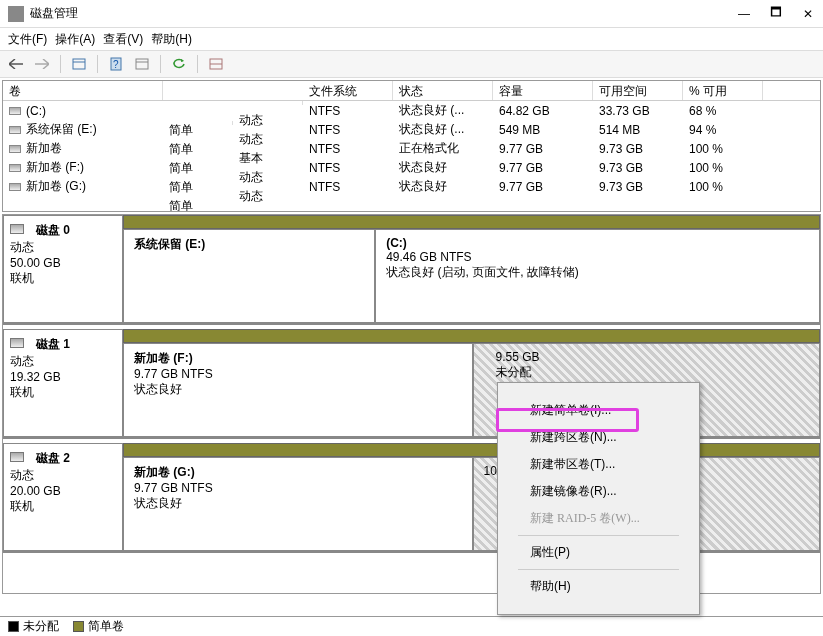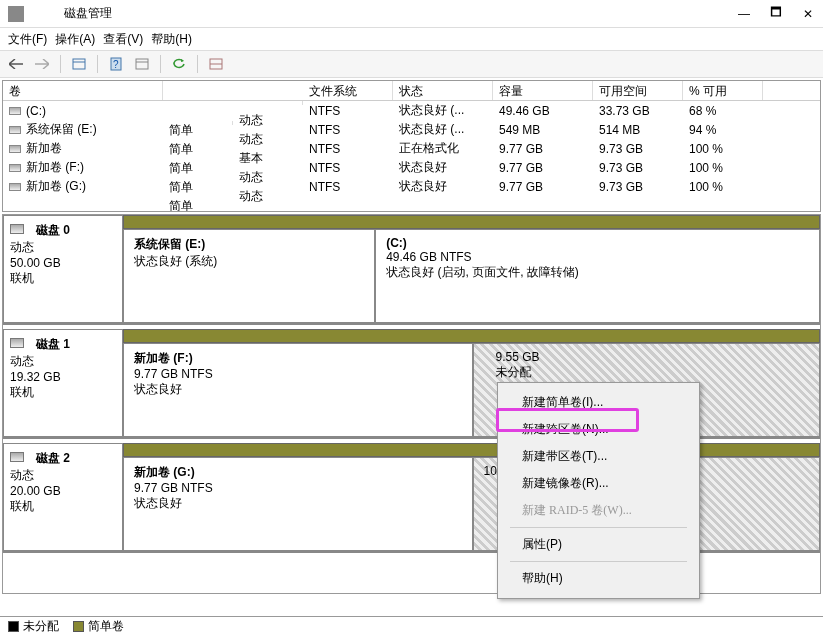--- a/index.html
+++ b/index.html
@@ -1,17 +1,17 @@
 <!DOCTYPE html>
 <html><head>
 <meta charset="utf-8">
 <style>
 * { margin: 0; padding: 0; box-sizing: border-box; }
 body { font-family: "Microsoft YaHei", "SimSun", sans-serif; font-size: 12px; background: #fff; width: 823px; height: 636px; overflow: hidden; position: relative; }
-.titlebar { height: 28px; display: flex; align-items: center; padding: 0 8px; border-bottom: 1px solid #ddd; gap: 34px; }
+.titlebar { height: 28px; display: flex; align-items: center; padding: 0 8px; border-bottom: 1px solid #ddd; }
 .titlebar .icon { width: 16px; height: 16px; margin-right: 6px; background: #888; display: inline-block; }
 .titlebar-title { flex: 1; }
 .winbtns { display: flex; gap: 18px; }
 .winbtn { width: 14px; height: 14px; display: flex; align-items: center; justify-content: center; cursor: default; }
 .menubar { height: 22px; display: flex; align-items: center; padding: 0 8px; gap: 8px; }
 .menubar span { cursor: default; }
 .toolbar { height: 28px; display: flex; align-items: center; padding: 0 6px; gap: 6px; border-top: 1px solid #ddd; border-bottom: 1px solid #ddd; background: #f6f6f6; }
 .tbtn { width: 20px; height: 20px; display: flex; align-items: center; justify-content: center; border: 1px solid transparent; }
 .sep { width: 1px; height: 18px; background: #ccc; margin: 0 2px; }
 
@@ -41,21 +41,21 @@
 .disk-vols { flex: 1; display: flex; border: 1px solid #888; }
 .vol-box { border-left: 2px solid #888; padding: 6px 10px; background: #fff; position: relative; }
 .vol-box:first-child { border-left: none; }
 .vol-box .vname { font-weight: bold; }
 .unalloc { background: repeating-linear-gradient(45deg, #eee, #eee 3px, #ccc 3px, #ccc 6px); }
 
 .legend { position: absolute; bottom: 0; left: 0; right: 0; height: 20px; border-top: 1px solid #999; display: flex; align-items: center; padding: 0 8px; gap: 14px; background: #fff; }
 .legend-item { display: flex; align-items: center; gap: 4px; }
 .legend-sw { width: 11px; height: 11px; border: 1px solid #555; }
 
-.ctxmenu { position: absolute; left: 497px; top: 382px; width: 203px; background: #f0f0f0; border: 1px solid #999; box-shadow: 2px 2px 4px rgba(0,0,0,.3); z-index: 50; padding: 6px; }
+.ctxmenu { position: absolute; left: 497px; top: 382px; width: 203px; background: #f0f0f0; border: 1px solid #999; box-shadow: 2px 2px 4px rgba(0,0,0,.3); z-index: 50; padding: 14px; }
 .ctxitem { padding: 5px 18px; cursor: default; }
 .ctxitem.disabled { color: #999; font-family: Liberation Serif, serif; }
 .ctxsep { height: 1px; background: #ccc; margin: 3px 6px; }
 .highlight-box { position: absolute; border: 3px solid #e040e0; border-radius: 3px; pointer-events: none; z-index: 60; }
 
 .scroll-space { height: 30px; }
 </style>
 </head>
 <body>
 
@@ -134,21 +134,21 @@
     <div class="col-free">可用空间</div>
     <div class="col-pct">% 可用</div>
   </div>
   <div class="vol-body" id="vol-body">
       <div class="vol-row">
         <div class="col-vol"><span class="vicon"></span>(C:)</div>
         <div class="col-layout">简单</div>
         <div class="col-type">动态</div>
         <div class="col-fs">NTFS</div>
         <div class="col-status">状态良好 (...</div>
-        <div class="col-cap">49.46 GB</div>
+        <div class="col-cap">64.82 GB</div>
         <div class="col-free">33.73 GB</div>
         <div class="col-pct">68 %</div>
       </div>
       <div class="vol-row">
         <div class="col-vol"><span class="vicon"></span>系统保留 (E:)</div>
         <div class="col-layout">简单</div>
         <div class="col-type">动态</div>
         <div class="col-fs">NTFS</div>
         <div class="col-status">状态良好 (...</div>
         <div class="col-cap">549 MB</div>
@@ -194,21 +194,20 @@
         <div><span class="dicon"></span><span class="dname">磁盘 0</span></div>
         <div>动态</div>
         <div>50.00 GB</div>
         <div>联机</div>
       </div>
       <div class="disk-parts">
         <div class="disk-bar"></div>
         <div class="disk-vols">
           <div class="vol-box" style="width: 36%;">
             <div class="vname">系统保留  (E:)</div>
-            <div>状态良好 (系统)</div>
           </div>
           <div class="vol-box" style="width: 64%;">
             <div class="vname">(C:)</div>
             <div>49.46 GB NTFS</div>
             <div>状态良好 (启动, 页面文件, 故障转储)</div>
           </div>
         </div>
       </div>
     </div>
     <div class="disk-row" style="min-height: 110px;">

